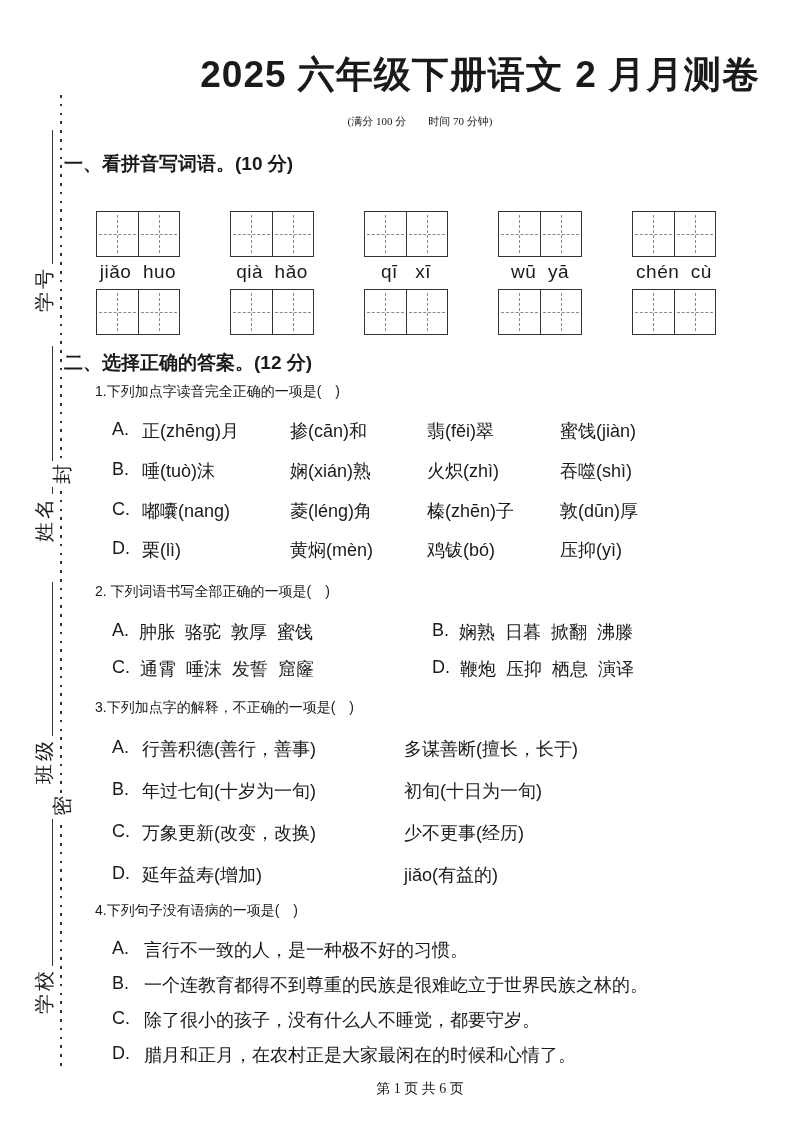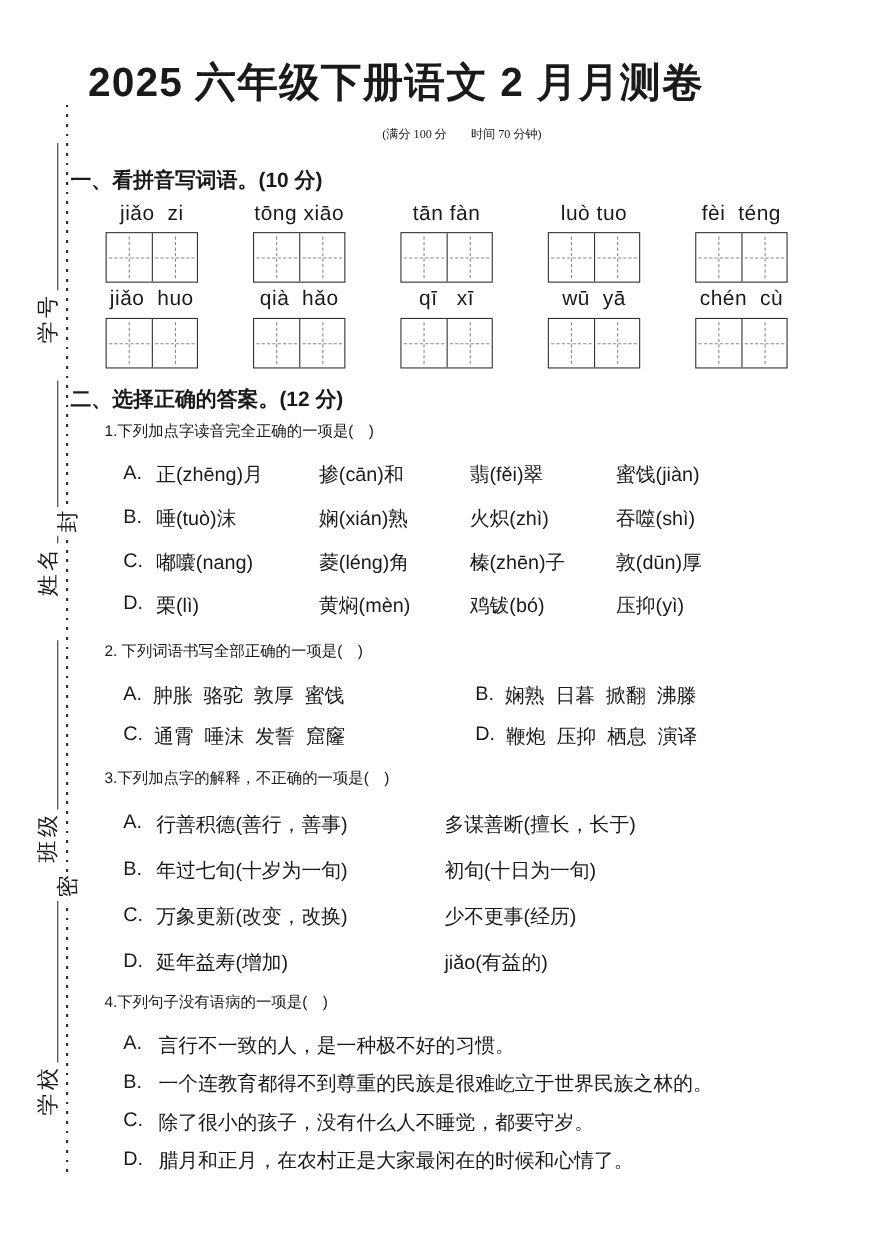--- a/index.html
+++ b/index.html
@@ -30,21 +30,21 @@
     position:absolute; left:49px; width:26px; height:26px;
     transform-origin:0 0; transform:rotate(-90deg);
     display:block; text-align:center;
     font-size:20px; line-height:26px;
     font-family:"Liberation Serif", serif;
     background:#ffffff; z-index:2;
   }
   
   .title {
     position:absolute; top:50px; left:80px; width:680px;
-    text-align:left; font-size:37px; font-weight:700; letter-spacing:1px;
+    text-align:right; font-size:37px; font-weight:700; letter-spacing:1px;
   }
   .subtitle {
     position:absolute; top:114px; left:80px; width:680px;
     text-align:center; font-size:11px;
     font-family:"Liberation Serif", serif; white-space:pre-wrap;
   }
   
   .heading { position:absolute; left:64px; font-size:19px; font-weight:600; }
   .stem    { position:absolute; left:95px; font-size:14px; font-weight:400; }
   
@@ -119,27 +119,20 @@
   </div>
 
   <span class="seal-char" style="top:487px;">封</span>
   <span class="seal-char" style="top:819px;">密</span>
 
   <div class="title">2025 六年级下册语文 2 月月测卷</div>
   <div class="subtitle">(满分 100 分　　时间 70 分钟)</div>
 
   <div class="heading" style="top:151px;">一、看拼音写词语。(10 分)</div>
 
-  <div class="pinyin-row" style="top:184px;">
-    <span>jiǎo  zi</span>
-    <span>tōng xiāo</span>
-    <span>tān fàn</span>
-    <span>luò tuo</span>
-    <span>fèi  téng</span>
-  </div>
   <div class="grid-row" style="top:211px;">
     <div class="tzg">
         <div class="cell"></div>
         <div class="cell"></div>
       </div>
     <div class="tzg">
         <div class="cell"></div>
         <div class="cell"></div>
       </div>
     <div class="tzg">
@@ -271,14 +264,15 @@
   </div>
   <div class="q4-row" style="top:1008px;">
     <span>C.</span>
     <span>除了很小的孩子，没有什么人不睡觉，都要守岁。</span>
   </div>
   <div class="q4-row" style="top:1043px;">
     <span>D.</span>
     <span>腊月和正月，在农村正是大家最闲在的时候和心情了。</span>
   </div>
 
+  <div class="footer">第 1 页 共 6 页</div>
 
 </div>
 
 </body></html>

